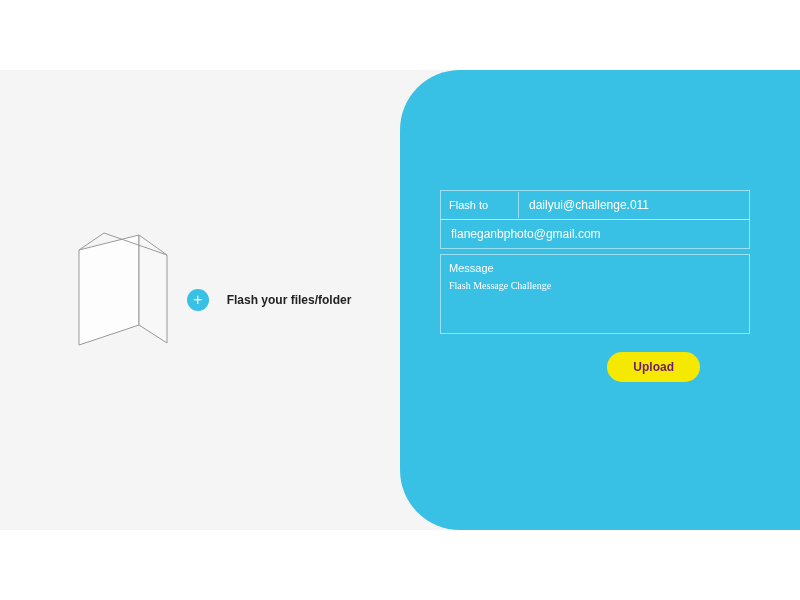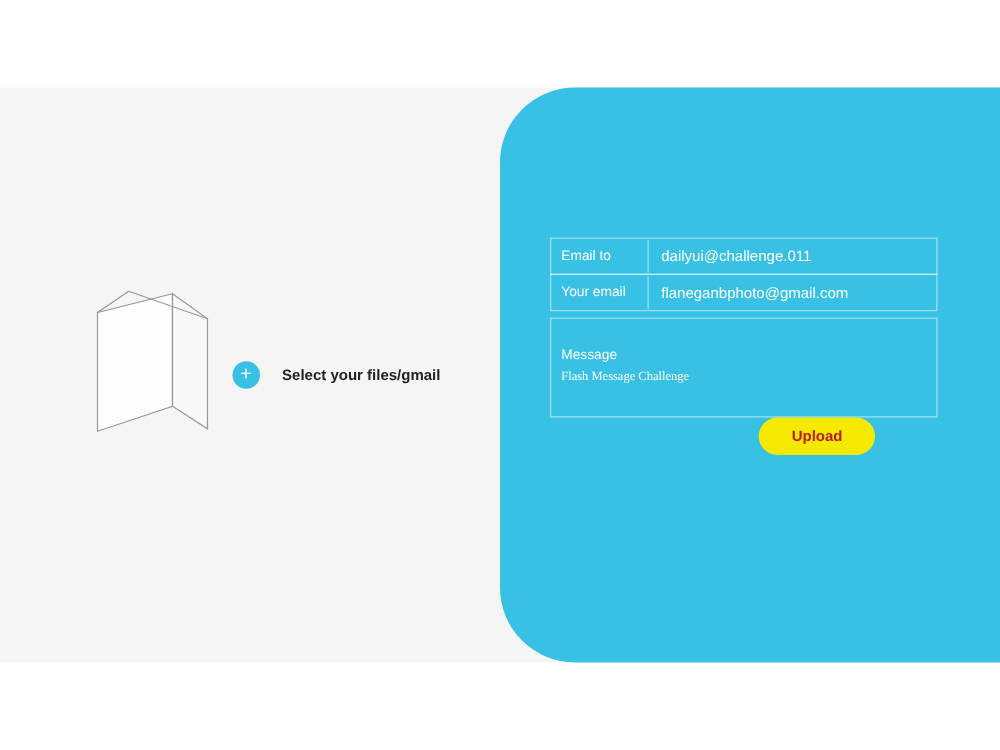--- a/index.html
+++ b/index.html
@@ -85,21 +85,21 @@
       flex: 1;
       padding: 7px 10px;
       color: #ffffff;
       font-size: 12px;
       background: transparent;
       border: none;
       outline: none;
     }
     .message-box {
       border: 1px solid rgba(255,255,255,0.5);
-      padding: 23px 8px;
+      padding: 7px 8px;
       margin-top: 6px;
       height: 80px;
     }
     .message-label {
       color: #ffffff;
       font-size: 11px;
       font-weight: 500;
       margin-bottom: 6px;
     }
     .message-value {
@@ -112,22 +112,23 @@
       resize: none;
       font-family: Liberation Serif, serif;
     }
     .upload-button {
       background: #f5e900;
       border: none;
       border-radius: 16px;
       padding: 8px 26px;
       font-size: 12px;
       font-weight: 700;
-      color: #b91c1c;
+      color: #701a75;
       cursor: pointer;
+      margin-top: 18px;
       float: right;
       margin-right: 50px;
     }
   </style>
 </head>
 <body>
 
 <div class="canvas">
 
   <div class="left-panel">
@@ -139,33 +140,32 @@
           <polygon points="90,10 118,30 118,118 90,100" fill="#f8f8f8" stroke="#999" stroke-width="1"></polygon>
           <polygon points="30,25 58,5 118,30 90,10" fill="none" stroke="none"></polygon>
           <line x1="30" y1="25" x2="55" y2="8" stroke="#999" stroke-width="1"></line>
           <line x1="55" y1="8" x2="118" y2="30" stroke="#999" stroke-width="1"></line>
           <line x1="55" y1="8" x2="90" y2="10" stroke="none"></line>
         </svg>
       </div>
       <div class="plus-circle">
         <span>+</span>
       </div>
-      <span class="select-label">Select your files/gmail</span>
+      <span class="select-label">Flash your files/folder</span>
     </div>
   </div>
 
   <div class="right-panel">
 
     <div class="form-row">
-      <div class="form-label">Email to</div>
+      <div class="form-label">Flash to</div>
       <input class="form-value" type="text" value="dailyui@challenge.011" style="">
     </div>
 
     <div class="form-row">
-      <div class="form-label">Your email</div>
       <input class="form-value" type="text" value="flaneganbphoto@gmail.com" style="">
     </div>
 
     <div class="message-box">
       <div class="message-label">Message</div>
       <textarea class="message-value" style="">Flash Message Challenge</textarea>
     </div>
 
     <button class="upload-button">Upload</button>
 

